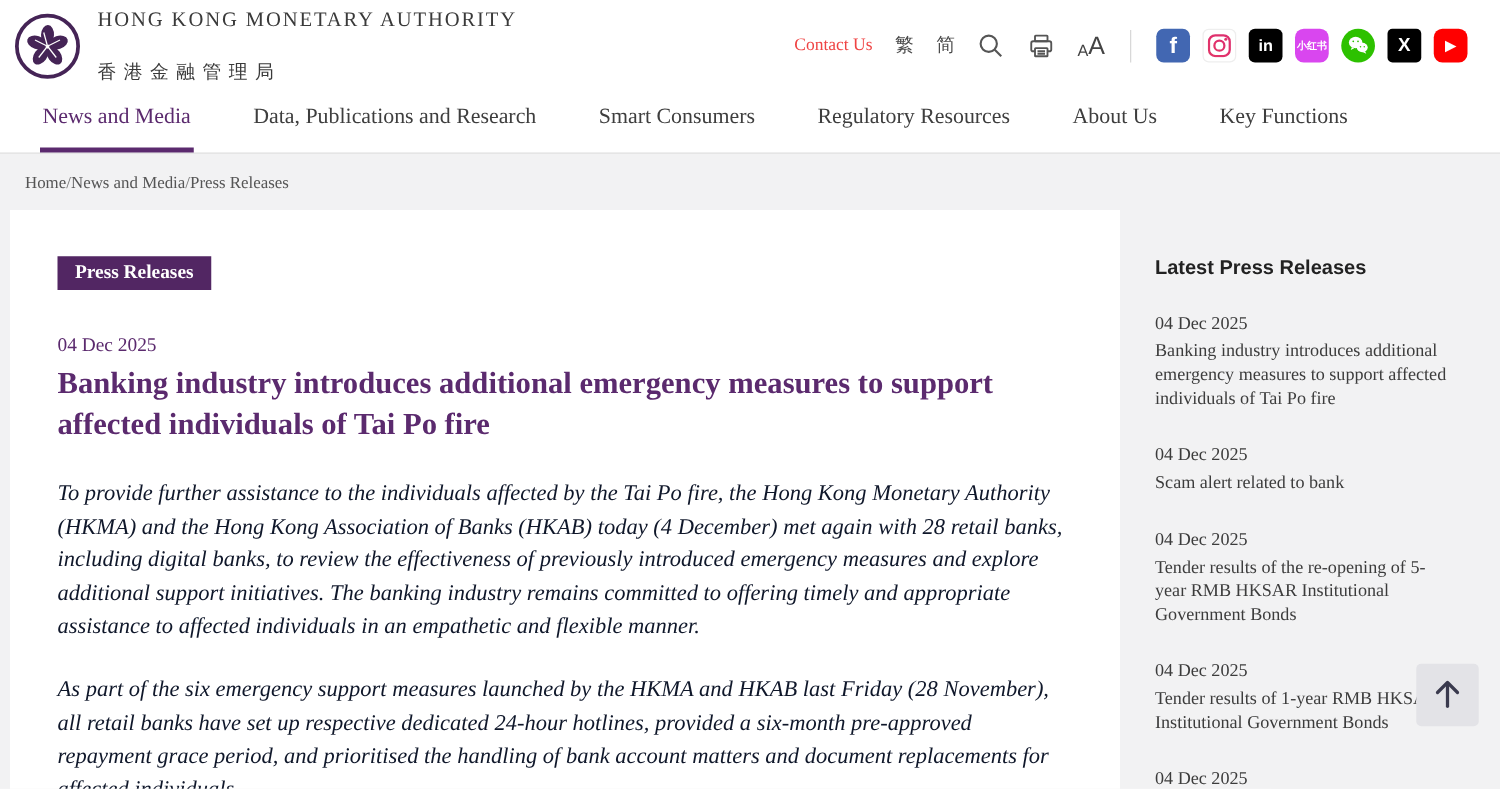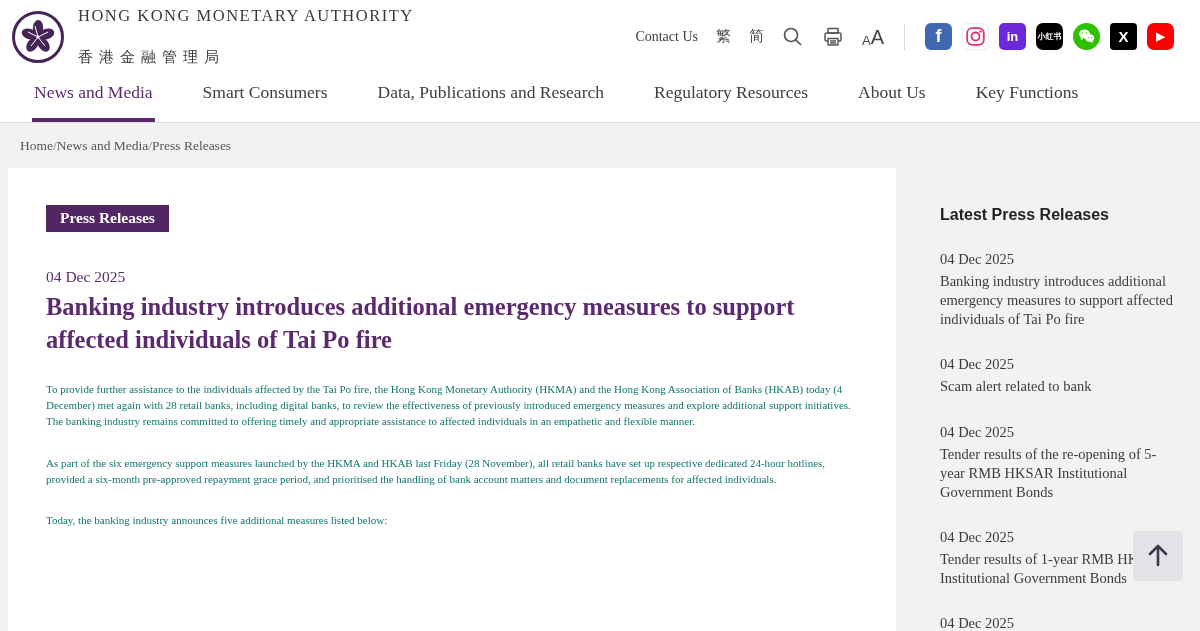--- a/index.html
+++ b/index.html
@@ -11,38 +11,38 @@
   .header-top { display:flex; align-items:center; justify-content:space-between;
                 padding:9px 26px 4px 12px; height:68px; }
   .brand { display:flex; align-items:center; gap:14px; cursor:pointer; }
   .logo-circle { width:52px; height:52px; border-radius:50%; border:3px solid #452456;
                  background:#fff; display:flex; align-items:center; justify-content:center; }
   .org-names { display:flex; flex-direction:column; gap:2px; }
   .org-en { font-size:16.5px; letter-spacing:1.5px; color:#3a3a3a; }
   .org-zh { font-size:15px; letter-spacing:6px; color:#3a3a3a;margin-top:20px; }
 
   .utilities { display:flex; align-items:center; gap:18px; }
-  .util-text { font-size:14px; color:#404040; cursor:pointer; }
+  .util-text { font-size:14px; color:#ef4444; cursor:pointer; }
   .lang { font-size:15px; color:#4a4a4a; cursor:pointer; font-family:"DejaVu Sans",sans-serif; }
   .util-icon { width:22px; height:22px; display:flex; align-items:center; justify-content:center;
                cursor:pointer; color:#555; }
   .font-resize { display:flex; align-items:flex-end; cursor:pointer; color:#444;
                  font-family:"Liberation Sans",sans-serif; line-height:1; }
   .font-resize .a-small { font-size:13px; }
   .font-resize .a-large { font-size:20px; }
   .v-divider { width:1px; height:26px; background:#d8d8d8; margin:0 2px; }
 
   .social-row { display:flex; align-items:center; gap:10px; }
   .social { width:27px; height:27px; border-radius:5px; display:flex; align-items:center;
             justify-content:center; cursor:pointer; color:#fff;
             font-family:"Liberation Sans",sans-serif; font-weight:bold; }
   .social.facebook  { background:#4267B2; font-size:18px; border-radius:6px; }
   .social.instagram { background:#fff; border:1px solid #eee; }
-  .social.linkedin  { background:#6d28d9; font-size:13px; }
-  .social.xiaohongshu { background:#000000; border-radius:7px; font-size:8px; letter-spacing:0; }
+  .social.linkedin  { background:#000000; font-size:13px; }
+  .social.xiaohongshu { background:#d946ef; border-radius:7px; font-size:8px; letter-spacing:0; }
   .social.wechat    { background:#2DC100; border-radius:50%; }
   .social.x         { background:#000; font-size:15px; border-radius:4px; }
   .social.youtube   { background:#FF0000; border-radius:7px; font-size:11px; }
 
   
   .nav { background:#fff; border-bottom:1px solid #ddd; padding-left:32px;
          display:flex; gap:46px; }
   .nav-item { font-size:17.5px; color:#3e3e3e; padding:14px 2px 15px 2px; cursor:pointer;
               border-bottom:4px solid transparent; }
   .nav-item.active { color:#5b2a6e; border-bottom-color:#5b2a6e; }
@@ -55,25 +55,25 @@
 
   
   .main-wrap { display:flex; align-items:flex-start; }
   .article-card { background:#fff; margin-left:8px; width:888px; min-height:473px;
                   padding:37px 40px 40px 38px; }
   .badge { display:inline-block; background:#522663; color:#fff; font-size:15.5px;
            font-weight:bold; padding:4px 14px 5px 14px; }
   .article-date { margin-top:36px; font-size:15.5px; color:#5b2a6e; }
   .article-title { margin-top:5px; font-size:24.5px; font-weight:bold; color:#5b2a6e;
                    line-height:1.33; max-width:800px; }
-  .article-body p { margin-top:25px; font-size:11px; color:#0f766e; line-height:1.47;
-                    max-width:812px; }
-
-  
-  .sidebar { width:240px; margin-left:44px; padding-top:38px; }
+  .article-body p { margin-top:25px; font-size:18px; color:#0f172a; line-height:1.47;
+                    max-width:812px;font-style:italic; }
+
+  
+  .sidebar { width:240px; margin-left:28px; padding-top:38px; }
   .sidebar-heading { font-size:16px; font-weight:bold; color:#222;
                      font-family:"Liberation Sans",sans-serif; }
   .sidebar-item { margin-top:27px; }
   .sb-date { font-size:14.5px; color:#3c3c3c; }
   .sb-title { margin-top:4px; font-size:14.5px; color:#3c3c3c; line-height:1.32; cursor:pointer; }
 
   
   .back-to-top { position:absolute; left:1133px; top:531px; width:50px; height:50px;
                  background:#e3e3e7; border:none; border-radius:4px; cursor:pointer;
                  display:flex; align-items:center; justify-content:center; }
@@ -166,22 +166,22 @@
           </svg>
         </span>
         <span class="social x">X</span>
         <span class="social youtube">▶</span>
       </div>
     </div>
   </div>
 
   <nav class="nav">
     <span class="nav-item active">News and Media</span>
+    <span class="nav-item">Data, Publications and Research</span>
     <span class="nav-item">Smart Consumers</span>
-    <span class="nav-item">Data, Publications and Research</span>
     <span class="nav-item">Regulatory Resources</span>
     <span class="nav-item">About Us</span>
     <span class="nav-item">Key Functions</span>
   </nav>
 </div>
 
 <div class="breadcrumb">
   <span class="crumb">Home</span>
   <span class="crumb-sep">/</span>
   <span class="crumb">News and Media</span>

